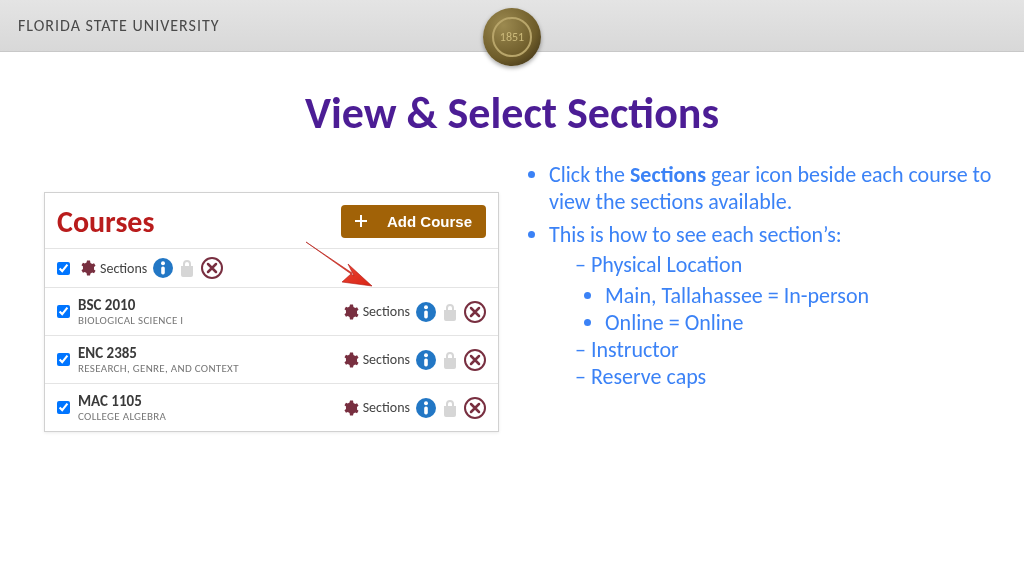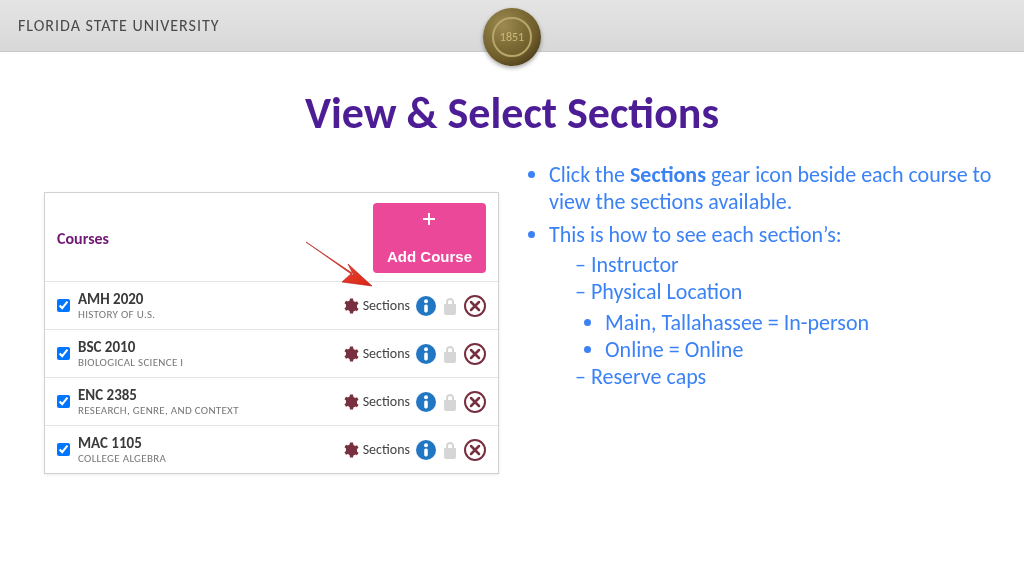--- a/index.html
+++ b/index.html
@@ -75,36 +75,35 @@
     margin-top: 30px;
     position: relative;
   }
   .courses-header {
     display: flex;
     justify-content: space-between;
     align-items: center;
     padding: 10px 12px 8px 12px;
   }
   .courses-title {
-    font-size: 16px;
+    font-size: 30px;
     font-weight: 700;
-    color: #701a75;
+    color: #b91c1c;
   }
   .add-course-btn {
-    background: #ec4899;
+    background: #a16207;
     color: #fff;
     border: none;
     border-radius: 4px;
     padding: 8px 14px;
     font-size: 15px;
     font-weight: 600;
     display: inline-flex;
     align-items: center;
     gap: 20px;
-    flex-direction: column;
   }
   .select-all-row {
     display: flex;
     align-items: center;
     padding: 4px 12px 8px 12px;
     font-size: 14px;
     color: #5a5a5a;
   }
   .select-all-row input { margin-right: 8px; }
   .close-x {
@@ -193,24 +192,20 @@
               <path d="M5 0h2v5h5v2H7v5H5V7H0V5h5z" fill="#fff"></path>
             </svg>
         </span>
         <span>Add Course</span>
       </button>
     </div>
 
     <div id="course-rows">
         <div class="course-row">
           <input type="checkbox" checked="" style="">
-          <div class="course-info">
-            <div class="course-code">AMH 2020</div>
-            <div class="course-desc">HISTORY OF U.S.</div>
-          </div>
           <div class="row-actions">
             <span class="sections-link">
               <span class="gear-icon">
                 <svg width="18" height="18" viewBox="0 0 24 24">
                   <path fill="#782f40" d="M12 8a4 4 0 100 8 4 4 0 000-8zm9.4 4a7.5 7.5 0 00-.12-1.32l2.1-1.64-2-3.46-2.48 1a7.6 7.6 0 00-2.28-1.32L16 2h-4l-.62 2.66a7.6 7.6 0 00-2.28 1.32l-2.48-1-2 3.46 2.1 1.64A7.5 7.5 0 006.6 12c0 .45.04.89.12 1.32l-2.1 1.64 2 3.46 2.48-1c.68.56 1.45 1 2.28 1.32L12 22h4l.62-2.66c.83-.32 1.6-.76 2.28-1.32l2.48 1 2-3.46-2.1-1.64c.08-.43.12-.87.12-1.32z"></path>
                 </svg>
               </span>
               <span>Sections</span>
             </span>
             <span class="info-icon">
@@ -344,26 +339,26 @@
   </div>
 
   <div class="instructions">
     <ul>
       <li>
         <span>Click the </span><span class="bold">Sections</span><span> gear icon beside each course to view the sections available.</span>
       </li>
       <li>
         <span>This is how to see each section’s:</span>
         <ul>
-          <li>Instructor</li>
           <li>
             <span>Physical Location</span>
             <ul>
               <li>Main, Tallahassee = In-person</li>
               <li>Online = Online</li>
             </ul>
           </li>
+          <li>Instructor</li>
           <li>Reserve caps</li>
         </ul>
       </li>
     </ul>
   </div>
 </div>
 
 </body></html>

